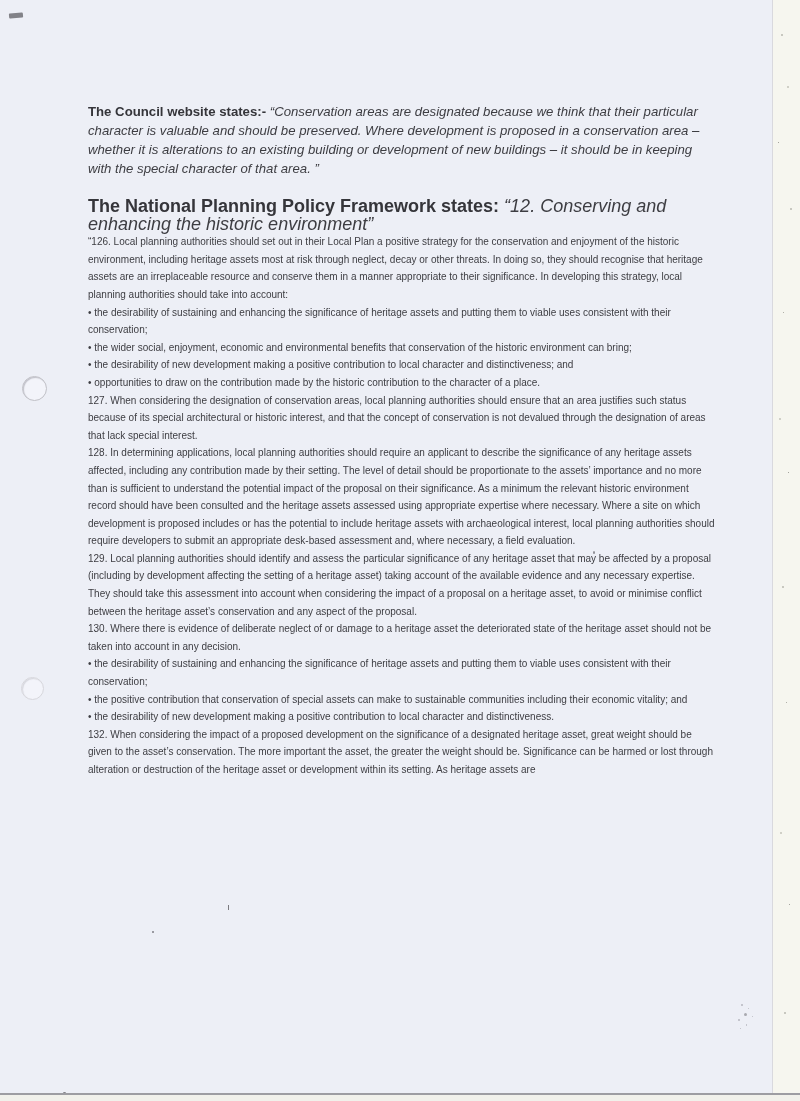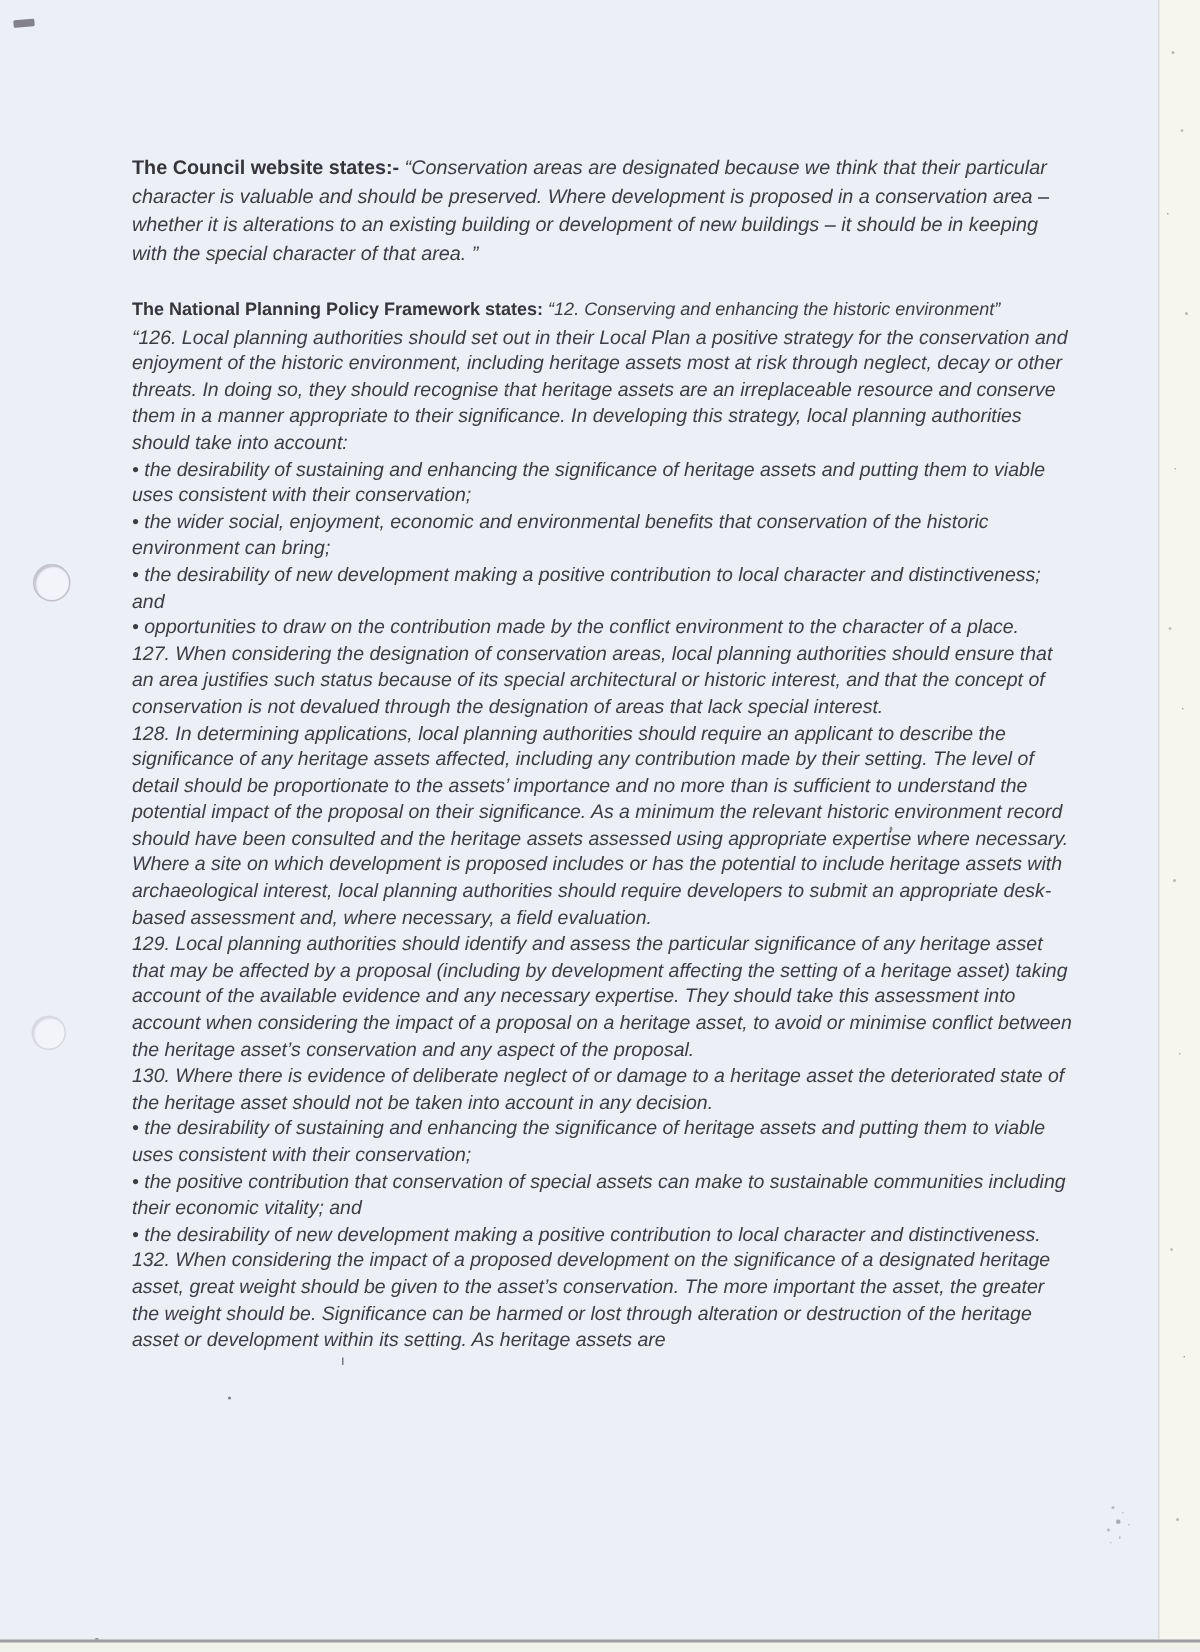--- a/index.html
+++ b/index.html
@@ -18,22 +18,22 @@
   .bottom-strip {
     position:absolute; left:0; top:1093px; width:800px; height:8px;
     background:#f1f1eb; border-top:2px solid #9d9da2;
   }
   
   .textblock {
     position:absolute; left:88px; top:86px; width:628px;
     color:#3d3d42; text-align:left;margin-top:16px;
   }
   .para-council { font-size:13.2px; line-height:19px; margin:0 0 20px 0; font-style:italic; }
-  .nppf-head   { font-size:12px; line-height:17.6px; font-style:italic; }
-  .block       { font-size:13px; line-height:17.6px; font-style:italic; }
+  .nppf-head   { font-size:18px; line-height:17.6px; font-style:italic; }
+  .block       { font-size:10px; line-height:17.6px; }
   .intro-bold  { font-style:normal; font-weight:700; color:#35353a; }
   
   .punch {
     position:absolute; border-radius:50%;
     background:#f3f4fa;
   }
   .punch-1 {
     left:22px; top:376px; width:23px; height:23px;
     border:1px solid #c0c0c6;
     box-shadow: inset 1px 1px 1px rgba(130,130,142,0.45);
@@ -60,21 +60,21 @@
   <div class="textblock">
     <p class="para-council"><span class="intro-bold">The Council website states:- </span><span>“Conservation areas are designated because we think that their particular character is valuable and should be preserved. Where development is proposed in a conservation area – whether it is alterations to an existing building or development of new buildings – it should be in keeping with the special character of that area. ”</span></p>
 
     <div class="nppf-head"><span class="intro-bold">The National Planning Policy Framework states: </span><span>“12. Conserving and enhancing the historic environment”</span></div>
 
     <div>
         <div class="block">“126. Local planning authorities should set out in their Local Plan a positive strategy for the conservation and enjoyment of the historic environment, including heritage assets most at risk through neglect, decay or other threats. In doing so, they should recognise that heritage assets are an irreplaceable resource and conserve them in a manner appropriate to their significance. In developing this strategy, local planning authorities should take into account:</div>
         <div class="block">• the desirability of sustaining and enhancing the significance of heritage assets and putting them to viable uses consistent with their conservation;</div>
         <div class="block">• the wider social, enjoyment, economic and environmental benefits that conservation of the historic environment can bring;</div>
         <div class="block">• the desirability of new development making a positive contribution to local character and distinctiveness; and</div>
-        <div class="block">• opportunities to draw on the contribution made by the conflict environment to the character of a place.</div>
+        <div class="block">• opportunities to draw on the contribution made by the historic contribution to the character of a place.</div>
         <div class="block">127. When considering the designation of conservation areas, local planning authorities should ensure that an area justifies such status because of its special architectural or historic interest, and that the concept of conservation is not devalued through the designation of areas that lack special interest.</div>
         <div class="block">128. In determining applications, local planning authorities should require an applicant to describe the significance of any heritage assets affected, including any contribution made by their setting. The level of detail should be proportionate to the assets’ importance and no more than is sufficient to understand the potential impact of the proposal on their significance. As a minimum the relevant historic environment record should have been consulted and the heritage assets assessed using appropriate expertise where necessary. Where a site on which development is proposed includes or has the potential to include heritage assets with archaeological interest, local planning authorities should require developers to submit an appropriate desk-based assessment and, where necessary, a field evaluation.</div>
         <div class="block">129. Local planning authorities should identify and assess the particular significance of any heritage asset that may be affected by a proposal (including by development affecting the setting of a heritage asset) taking account of the available evidence and any necessary expertise. They should take this assessment into account when considering the impact of a proposal on a heritage asset, to avoid or minimise conflict between the heritage asset’s conservation and any aspect of the proposal.</div>
         <div class="block">130. Where there is evidence of deliberate neglect of or damage to a heritage asset the deteriorated state of the heritage asset should not be taken into account in any decision.</div>
         <div class="block">• the desirability of sustaining and enhancing the significance of heritage assets and putting them to viable uses consistent with their conservation;</div>
         <div class="block">• the positive contribution that conservation of special assets can make to sustainable communities including their economic vitality; and</div>
         <div class="block">• the desirability of new development making a positive contribution to local character and distinctiveness.</div>
         <div class="block">132. When considering the impact of a proposed development on the significance of a designated heritage asset, great weight should be given to the asset’s conservation. The more important the asset, the greater the weight should be. Significance can be harmed or lost through alteration or destruction of the heritage asset or development within its setting. As heritage assets are</div>
       </div>
   </div>

